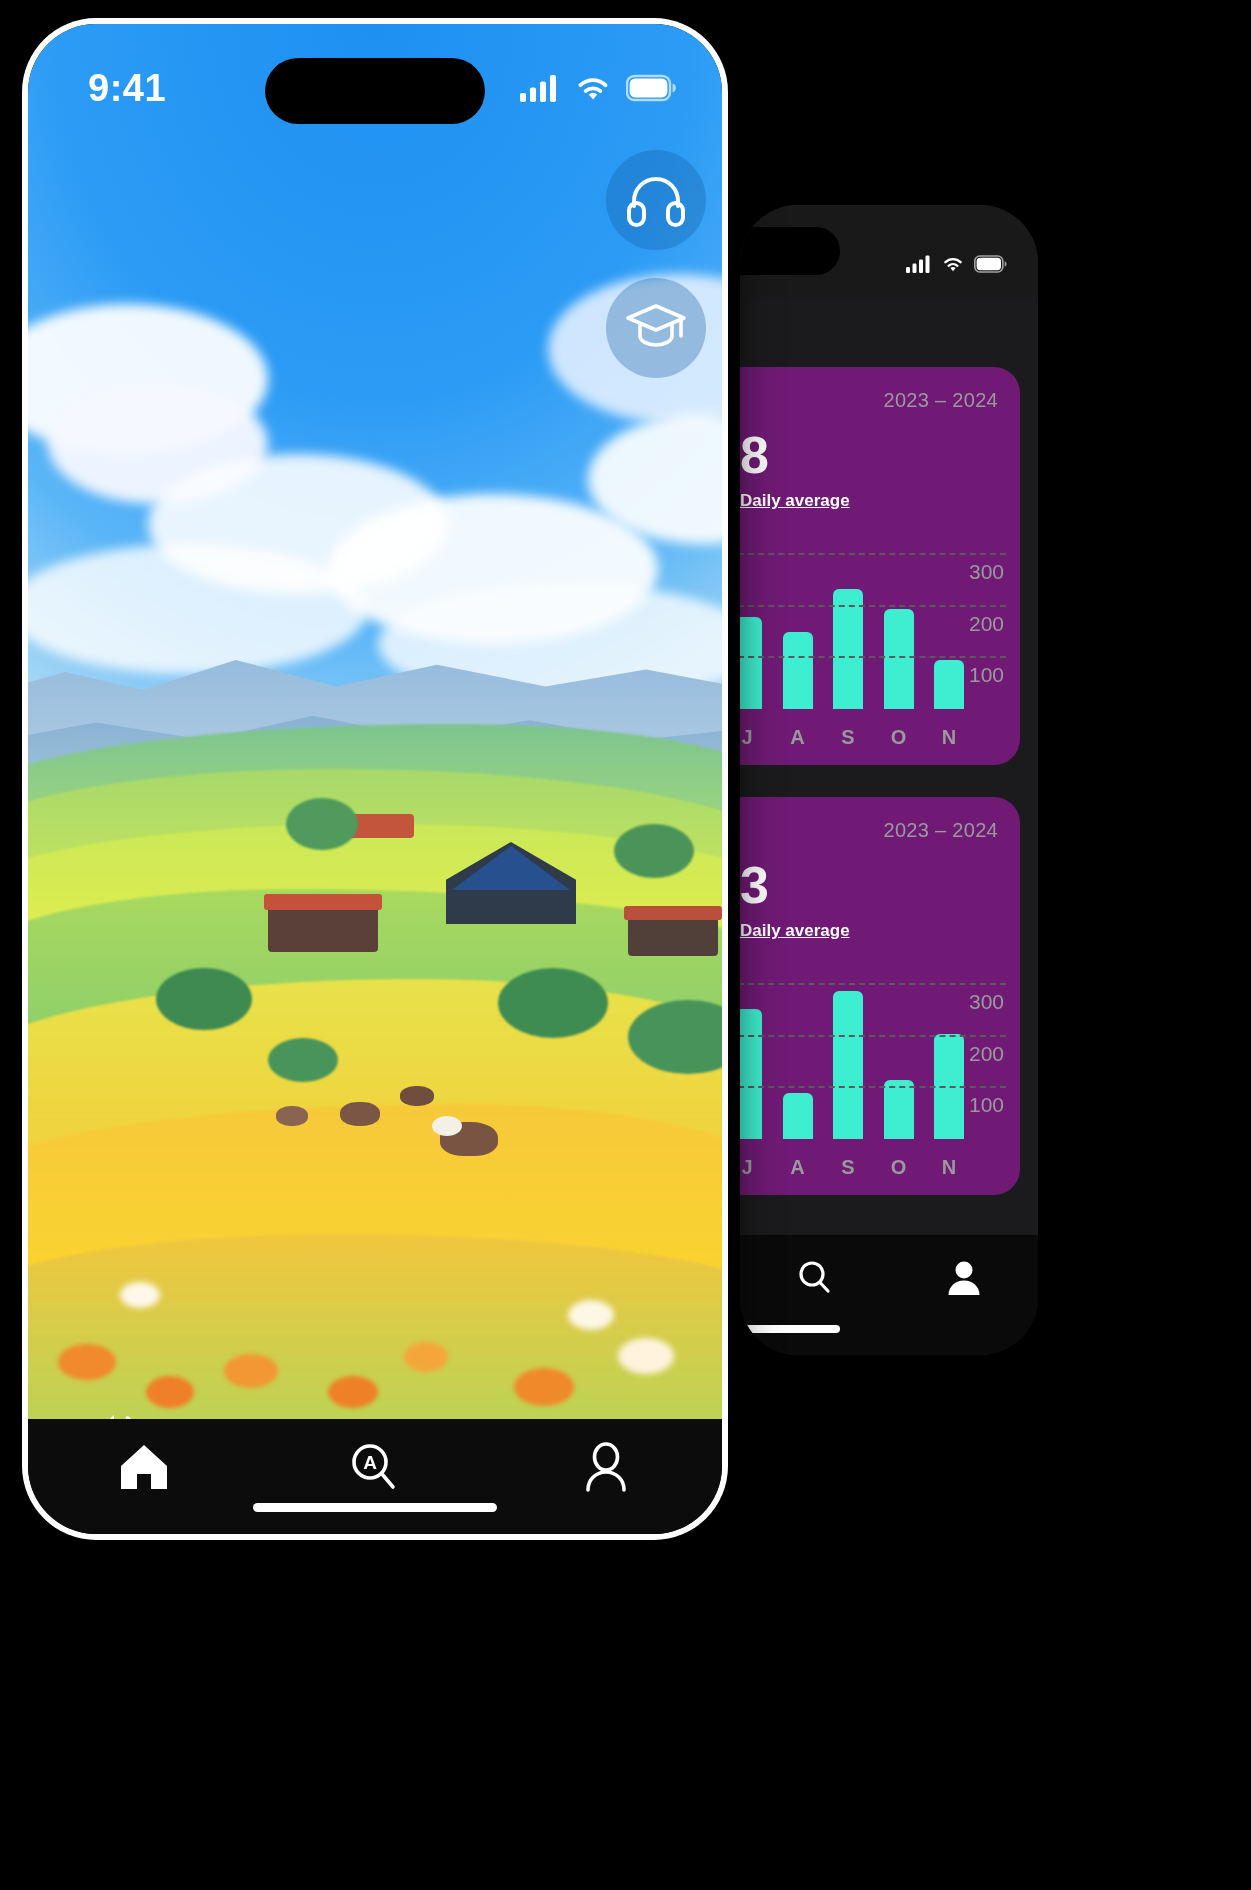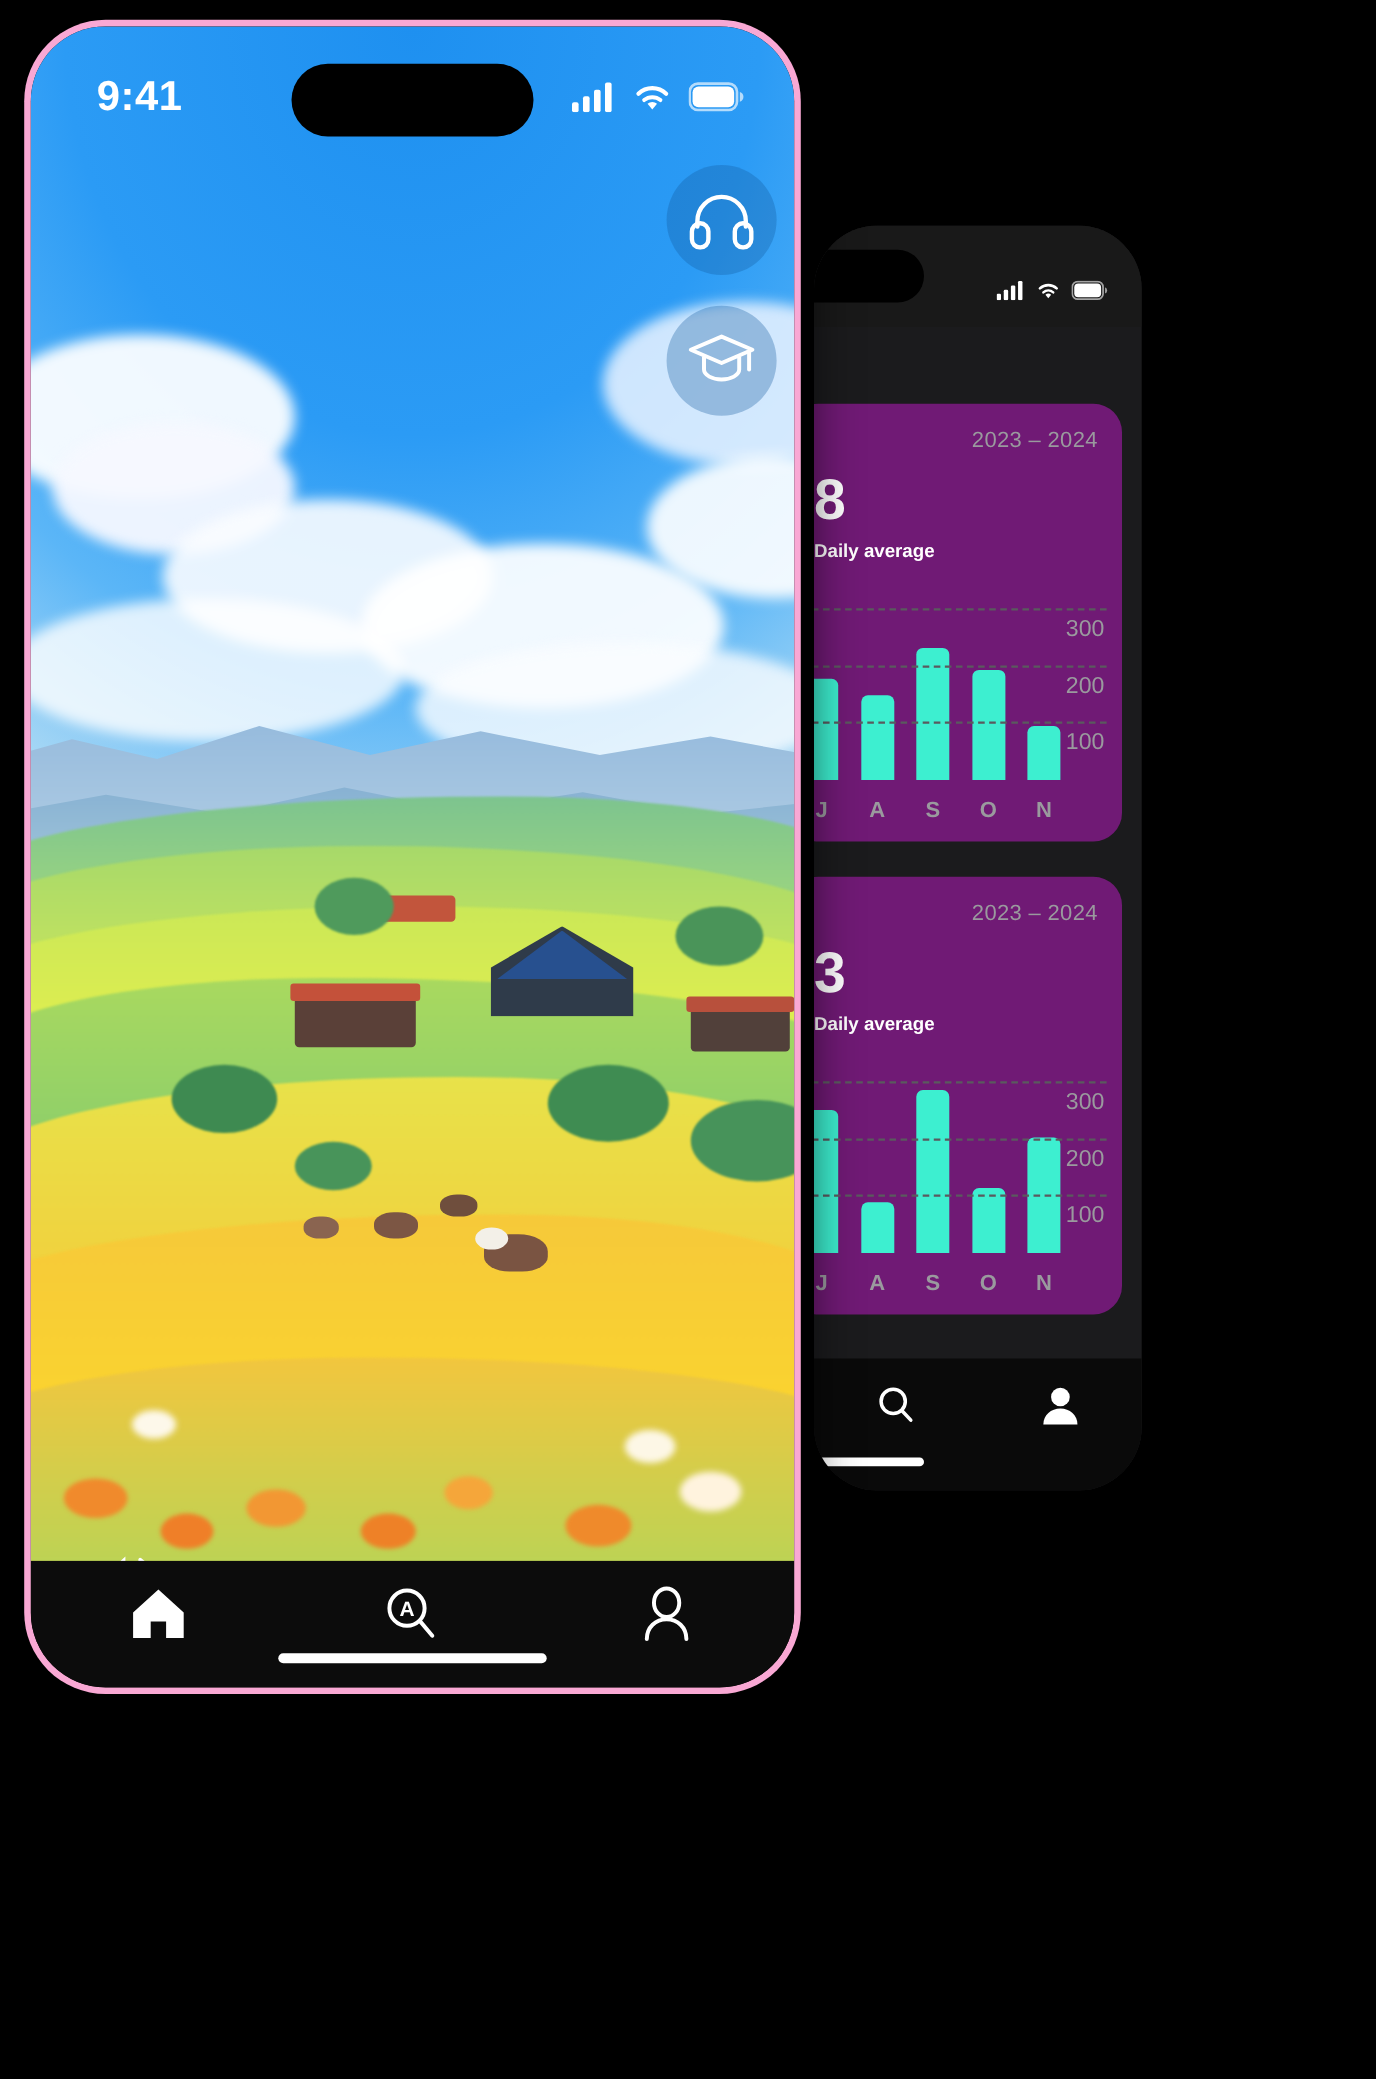--- a/index.html
+++ b/index.html
@@ -47,21 +47,21 @@
   .card-year {
     position:absolute; top:22px; right:22px;
     color:#9a9a9e; font-size:20px; letter-spacing:.3px;
   }
   .card-big {
     position:absolute; left:22px; top:62px;
     color:#fff; font-size:52px; font-weight:bold; line-height:1;
   }
   .card-sub {
     position:absolute; left:22px; top:124px;
-    color:#fff; font-size:17px; font-weight:bold;
+    color:#fff; font-size:17px; font-weight:bold;text-decoration:underline;
   }
   .plot {
     position:absolute; left:0; right:0; top:168px; bottom:56px;
   }
   .grid-row {
     position:absolute; left:10px; right:14px; height:0;
     border-top:2px dashed #5a5a5e;
   }
   .grid-lbl {
     position:absolute; right:16px; color:#9a9a9e; font-size:21px;
@@ -88,21 +88,21 @@
   }
   .p2-tab { flex:1; display:flex; justify-content:center; }
   .p2-home-ind {
     position:absolute; bottom:22px; left:-10px; width:110px; height:8px;
     background:#fff; border-radius:5px;
   }
 
   
   .phone1 {
     position:absolute; left:22px; top:18px; width:706px; height:1522px;
-    background:#f9a8d4; border-radius:74px; overflow:hidden;
+    background:#ffffff; border-radius:74px; overflow:hidden;
     box-shadow:0 0 50px rgba(0,0,0,.85);
   }
   .p1-screen {
     position:absolute; left:6px; top:6px; right:6px; bottom:6px;
     border-radius:68px; overflow:hidden; background:#0a0a0a;
   }
   .hero {
     position:absolute; left:0; top:0; right:0; height:1395px; overflow:hidden;
     background:
       radial-gradient(120% 70% at 50% 0%, #1e90f0 0%, #2b9bf5 38%, #5bb6f7 62%, #a8d8f5 80%, #cfe9f2 100%);

